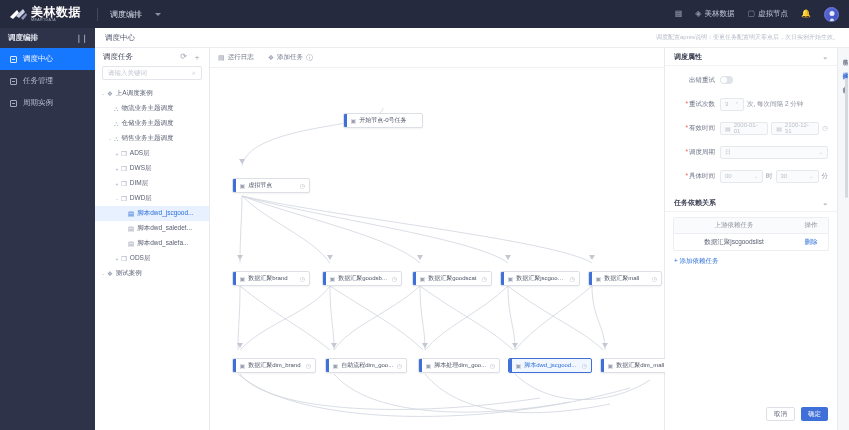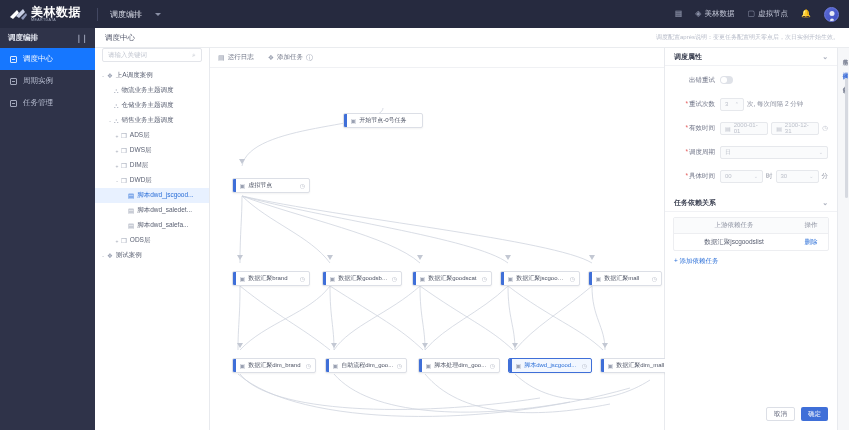--- a/index.html
+++ b/index.html
@@ -228,34 +228,41 @@
     <div class="sidebar-head">
       <span>调度编排</span>
       <span class="collapse-icon">❘❘</span>
     </div>
     <div class="side-item active">
       <span class="sq-icon"></span>
       <span>调度中心</span>
     </div>
     <div class="side-item">
       <span class="sq-icon"></span>
-      <span>周期实例</span>
+      <span>任务管理</span>
     </div>
     <div class="side-item">
       <span class="sq-icon"></span>
-      <span>任务管理</span>
+      <span>周期实例</span>
     </div>
   </div>
 
   <div class="subheader">
     <span class="crumb">调度中心</span>
     <span class="hint">调度配置après说明：变更任务配置明天零点后，次日实例开始生效。</span>
   </div>
 
   <div class="treepanel">
+    <div class="tp-head">
+      <span>调度任务</span>
+      <span class="acts">
+        <span>⟳</span>
+        <span>＋</span>
+      </span>
+    </div>
     <div class="tp-search">
       <div class="box">
         <span>请输入关键词</span>
         <span class="mag">⌕</span>
       </div>
     </div>
     <div class="tree" id="tree-container">
         <div class="tnode" style="padding-left: 4px;">
           <span class="twist">-</span>
           <span class="tico">❖</span>

